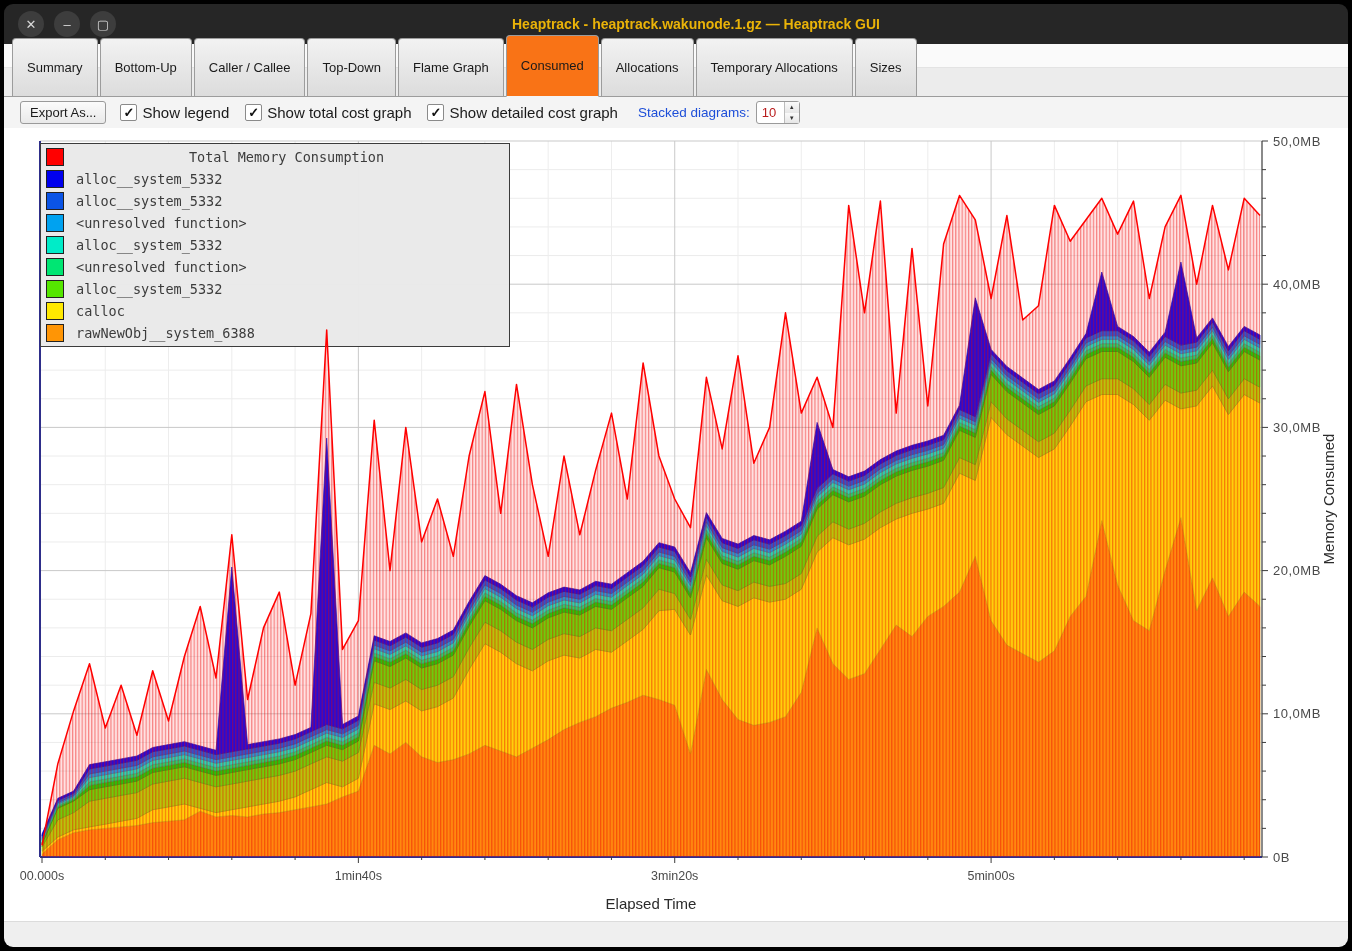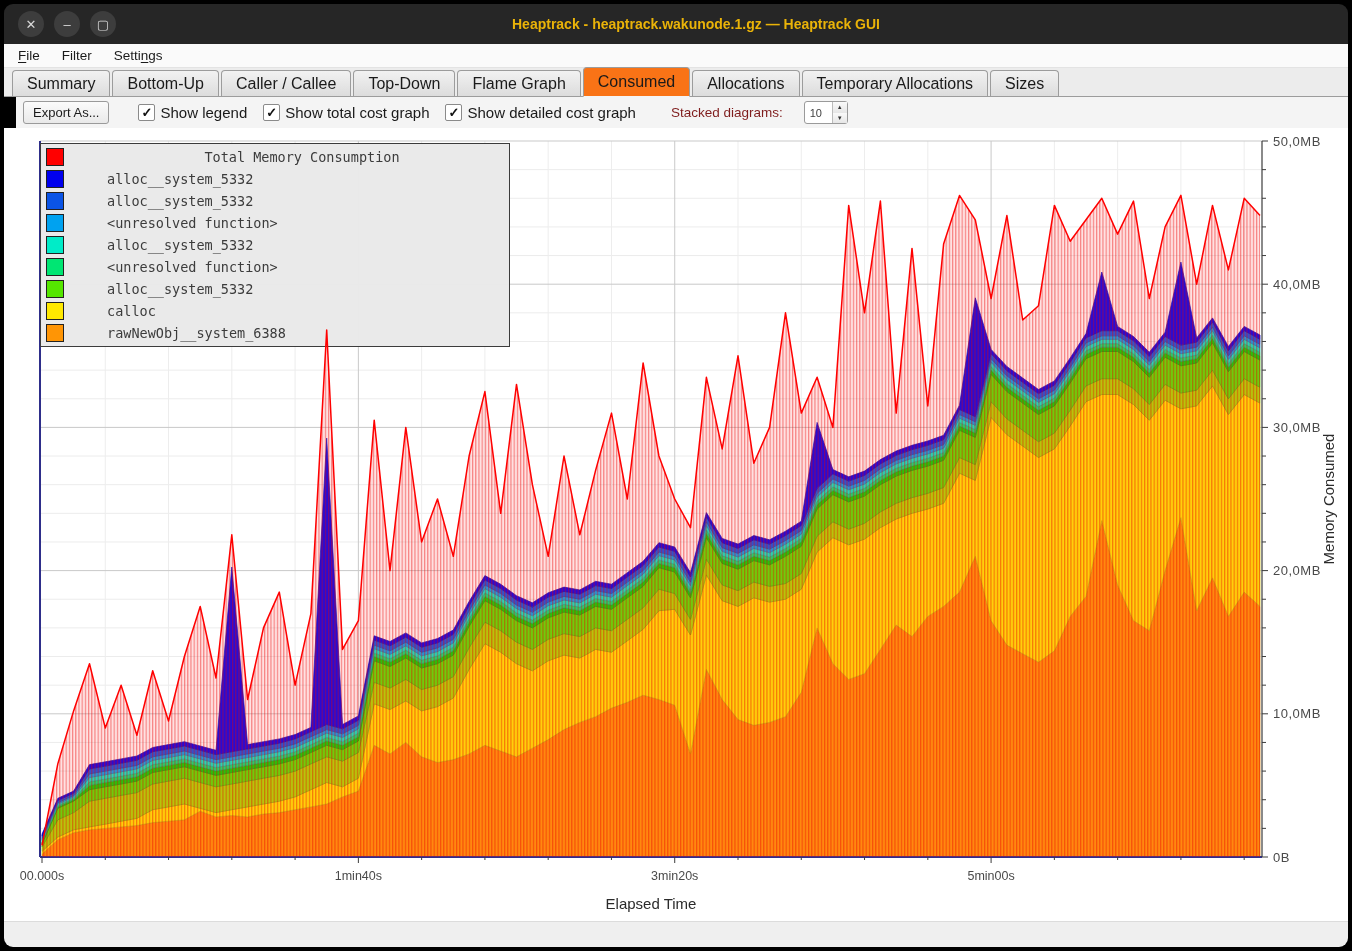--- a/index.html
+++ b/index.html
@@ -9,38 +9,38 @@
   #titlebar{position:absolute;left:4px;top:4px;right:4px;height:40px;background:#262626;border-radius:9px 9px 0 0;display:flex;align-items:center;}
   .winbtn{width:26px;height:26px;border-radius:50%;background:#3d3d3d;color:#d9d9d9;display:flex;align-items:center;justify-content:center;font-size:13px;margin-left:10px;cursor:default;}
   .winbtn:first-child{margin-left:14px;}
   #wintitle{position:absolute;left:4px;right:0;text-align:center;color:#eab308;font-weight:bold;font-size:14px;pointer-events:none;margin-left:36px;}
   
   #menubar{position:absolute;left:4px;top:44px;right:4px;height:24px;background:#fafafa;border-bottom:1px solid #e3e3e3;display:flex;align-items:center;padding-left:14px;box-sizing:border-box;}
   .menuitem{font-size:13.5px;color:#1a1a1a;margin-right:22px;cursor:default;}
   .menuitem u{text-decoration:underline;text-underline-offset:2px;}
   
   #tabrow{position:absolute;left:4px;top:68px;right:4px;height:29px;background:#ececec;border-bottom:1px solid #9c9c9c;display:flex;align-items:flex-end;padding-left:8px;box-sizing:border-box;}
-  .tab{height:25px;line-height:25px;padding:0 14px;font-size:16px;color:#1a1a1a;background:linear-gradient(#f2f2f2,#dcdcdc);border:1px solid #9c9c9c;border-bottom:none;border-radius:4px 4px 0 0;margin-right:2px;cursor:default;}
+  .tab{height:25px;line-height:25px;padding:16px 14px;font-size:13px;color:#1a1a1a;background:linear-gradient(#f2f2f2,#dcdcdc);border:1px solid #9c9c9c;border-bottom:none;border-radius:4px 4px 0 0;margin-right:2px;cursor:default;}
   .tab.active{background:#f97316;height:28px;line-height:28px;position:relative;z-index:2;margin-bottom:-1px;border-bottom:1px solid #f4f4f4;font-weight:normal;}
   
-  #toolbar{position:absolute;left:16px;top:97px;right:4px;height:31px;background:#f4f4f4;display:flex;align-items:center;padding-left:7px;box-sizing:border-box;gap:15px;}
+  #toolbar{position:absolute;left:4px;top:97px;right:4px;height:31px;background:#f4f4f4;display:flex;align-items:center;padding-left:16px;box-sizing:border-box;}
   #exportbtn{font-size:13px;color:#1a1a1a;background:linear-gradient(#fbfbfb,#e9e9e9);border:1px solid #9a9a9a;border-radius:3px;padding:3px 9px;margin-right:14px;cursor:default;}
   .cbgroup{display:flex;align-items:center;margin-right:16px;cursor:default;}
   .cbbox{width:15px;height:15px;background:#fff;border:1px solid #8a8a8a;border-radius:2px;display:flex;align-items:center;justify-content:center;font-size:13px;font-weight:bold;color:#111;margin-right:5px;}
   .cblabel{font-size:15px;color:#1a1a1a;}
-  #stackedlabel{font-size:13.5px;color:#7f1d1d;margin-left:4px;margin-right:6px;}
+  #stackedlabel{font-size:13.5px;color:#1d4ed8;margin-left:4px;margin-right:6px;}
   #spinbox{display:flex;border:1px solid #9a9a9a;border-radius:3px;background:#fff;height:21px;align-items:stretch;}
-  #spinval{width:22px;font-size:11px;color:#404040;display:flex;align-items:center;justify-content:flex-start;padding-left:5px;}
+  #spinval{width:22px;font-size:13px;color:#b91c1c;display:flex;align-items:center;justify-content:flex-start;padding-left:5px;}
   #spinbtns{display:flex;flex-direction:column;border-left:1px solid #bbb;width:14px;}
   .spinbtn{flex:1;font-size:6px;color:#333;display:flex;align-items:center;justify-content:center;background:linear-gradient(#fafafa,#e6e6e6);cursor:default;}
   
   #chartwrap{position:absolute;left:4px;top:128px;right:4px;height:794px;background:#fff;}
   #basesvg,#overlaysvg{position:absolute;left:0;top:0;pointer-events:none;}
   #legend{position:absolute;left:36px;top:15px;width:470px;background:rgba(233,233,233,0.97);border:1px solid #3c3c3c;box-sizing:border-box;padding:2px 0;}
-  .legrow{display:flex;align-items:center;height:22px;padding-left:5px;gap:31px;}
+  .legrow{display:flex;align-items:center;height:22px;padding-left:5px;}
   .legswatch{width:18px;height:18px;border:1px solid #222;box-sizing:border-box;flex:0 0 18px;}
   .leglabel{font-family:"DejaVu Sans Mono","Liberation Mono",monospace;font-size:13.5px;color:#3c3c3c;margin-left:12px;white-space:pre;}
   .legrow.title .leglabel{flex:1;text-align:center;margin-left:0;}
   
   #statusbar{position:absolute;left:4px;bottom:4px;right:4px;height:25px;background:#efefef;border-top:1px solid #dcdcdc;border-radius:0 0 9px 9px;}
 </style>
 </head>
 <body>
 
 <div id="frame">

